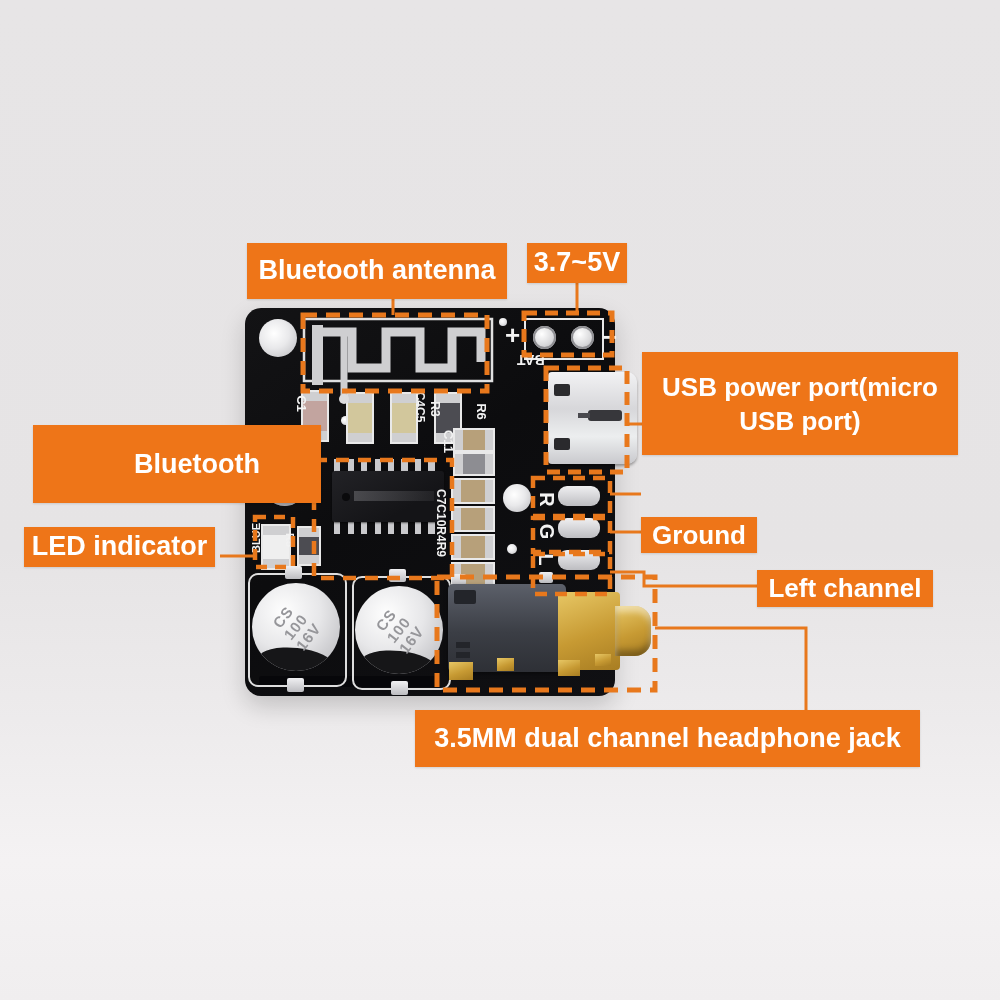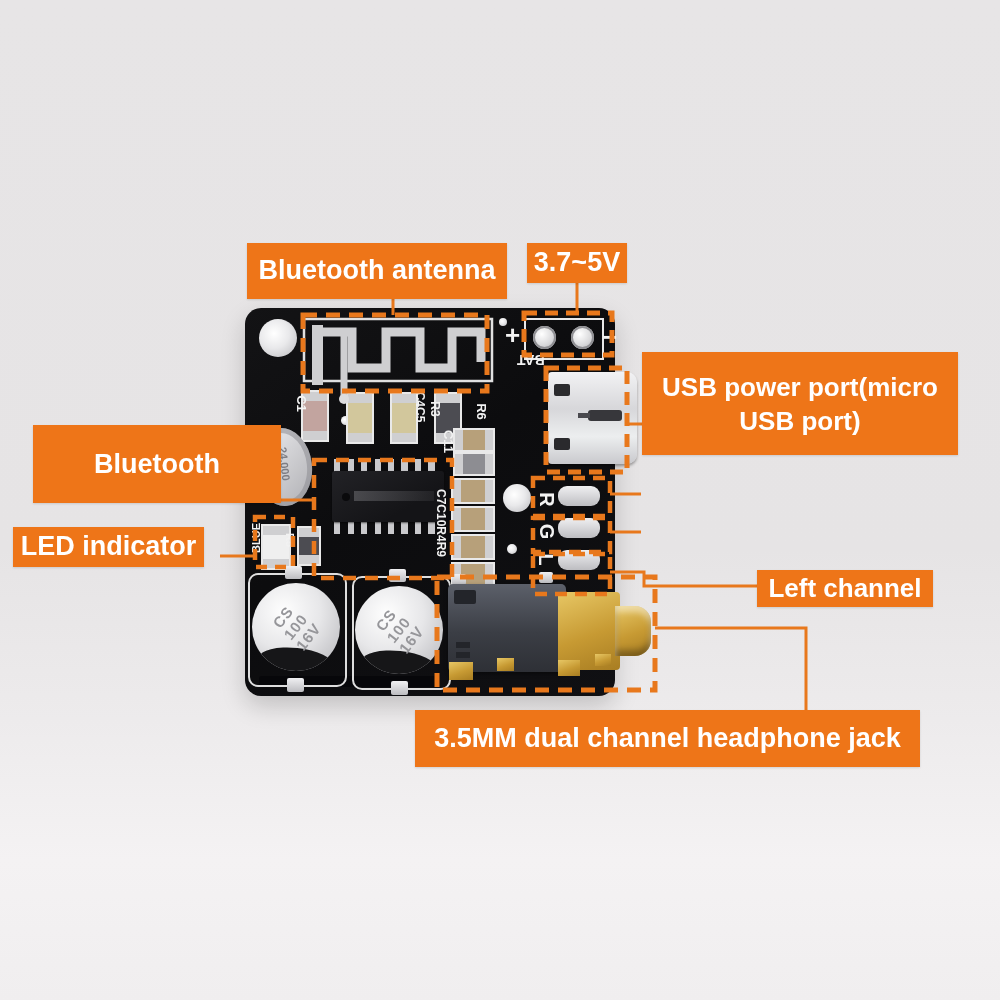--- a/index.html
+++ b/index.html
@@ -262,30 +262,33 @@
   <div class="lbl" style="left:527px;top:243px;width:100px;height:40px;font-size:27px;">
     <span>3.7~5V</span>
   </div>
 
   <div class="lbl" style="left:642px;top:352px;width:316px;height:103px;font-size:26px;flex-direction:column;line-height:34px;">
     <span class="ln">USB power port(micro</span>
     <span class="ln">USB port)</span>
   </div>
 
 
+  <div class="lbl" style="left:641px;top:517px;width:116px;height:36px;font-size:26px;">
+    <span>Ground</span>
+  </div>
 
   <div class="lbl" style="left:757px;top:570px;width:176px;height:37px;font-size:26px;">
     <span>Left channel</span>
   </div>
 
-  <div class="lbl" style="left:33px;top:425px;width:248px;height:78px;font-size:27px;flex-direction:column;line-height:33px;">
+  <div class="lbl" style="left:33px;top:425px;width:248px;height:78px;font-size:27px;flex-direction:column;line-height:33px;padding-left:40px;">
     <span class="ln">Bluetooth</span>
   </div>
 
-  <div class="lbl" style="left:13px;top:527px;width:191px;height:40px;font-size:27px;">
+  <div class="lbl" style="left:24px;top:527px;width:191px;height:40px;font-size:27px;">
     <span>LED indicator</span>
   </div>
 
   <div class="lbl" style="left:415px;top:710px;width:505px;height:57px;font-size:27px;justify-content:center;">
     <span>3.5MM dual channel headphone jack</span>
   </div>
 
 </div>
 
 </body></html>

